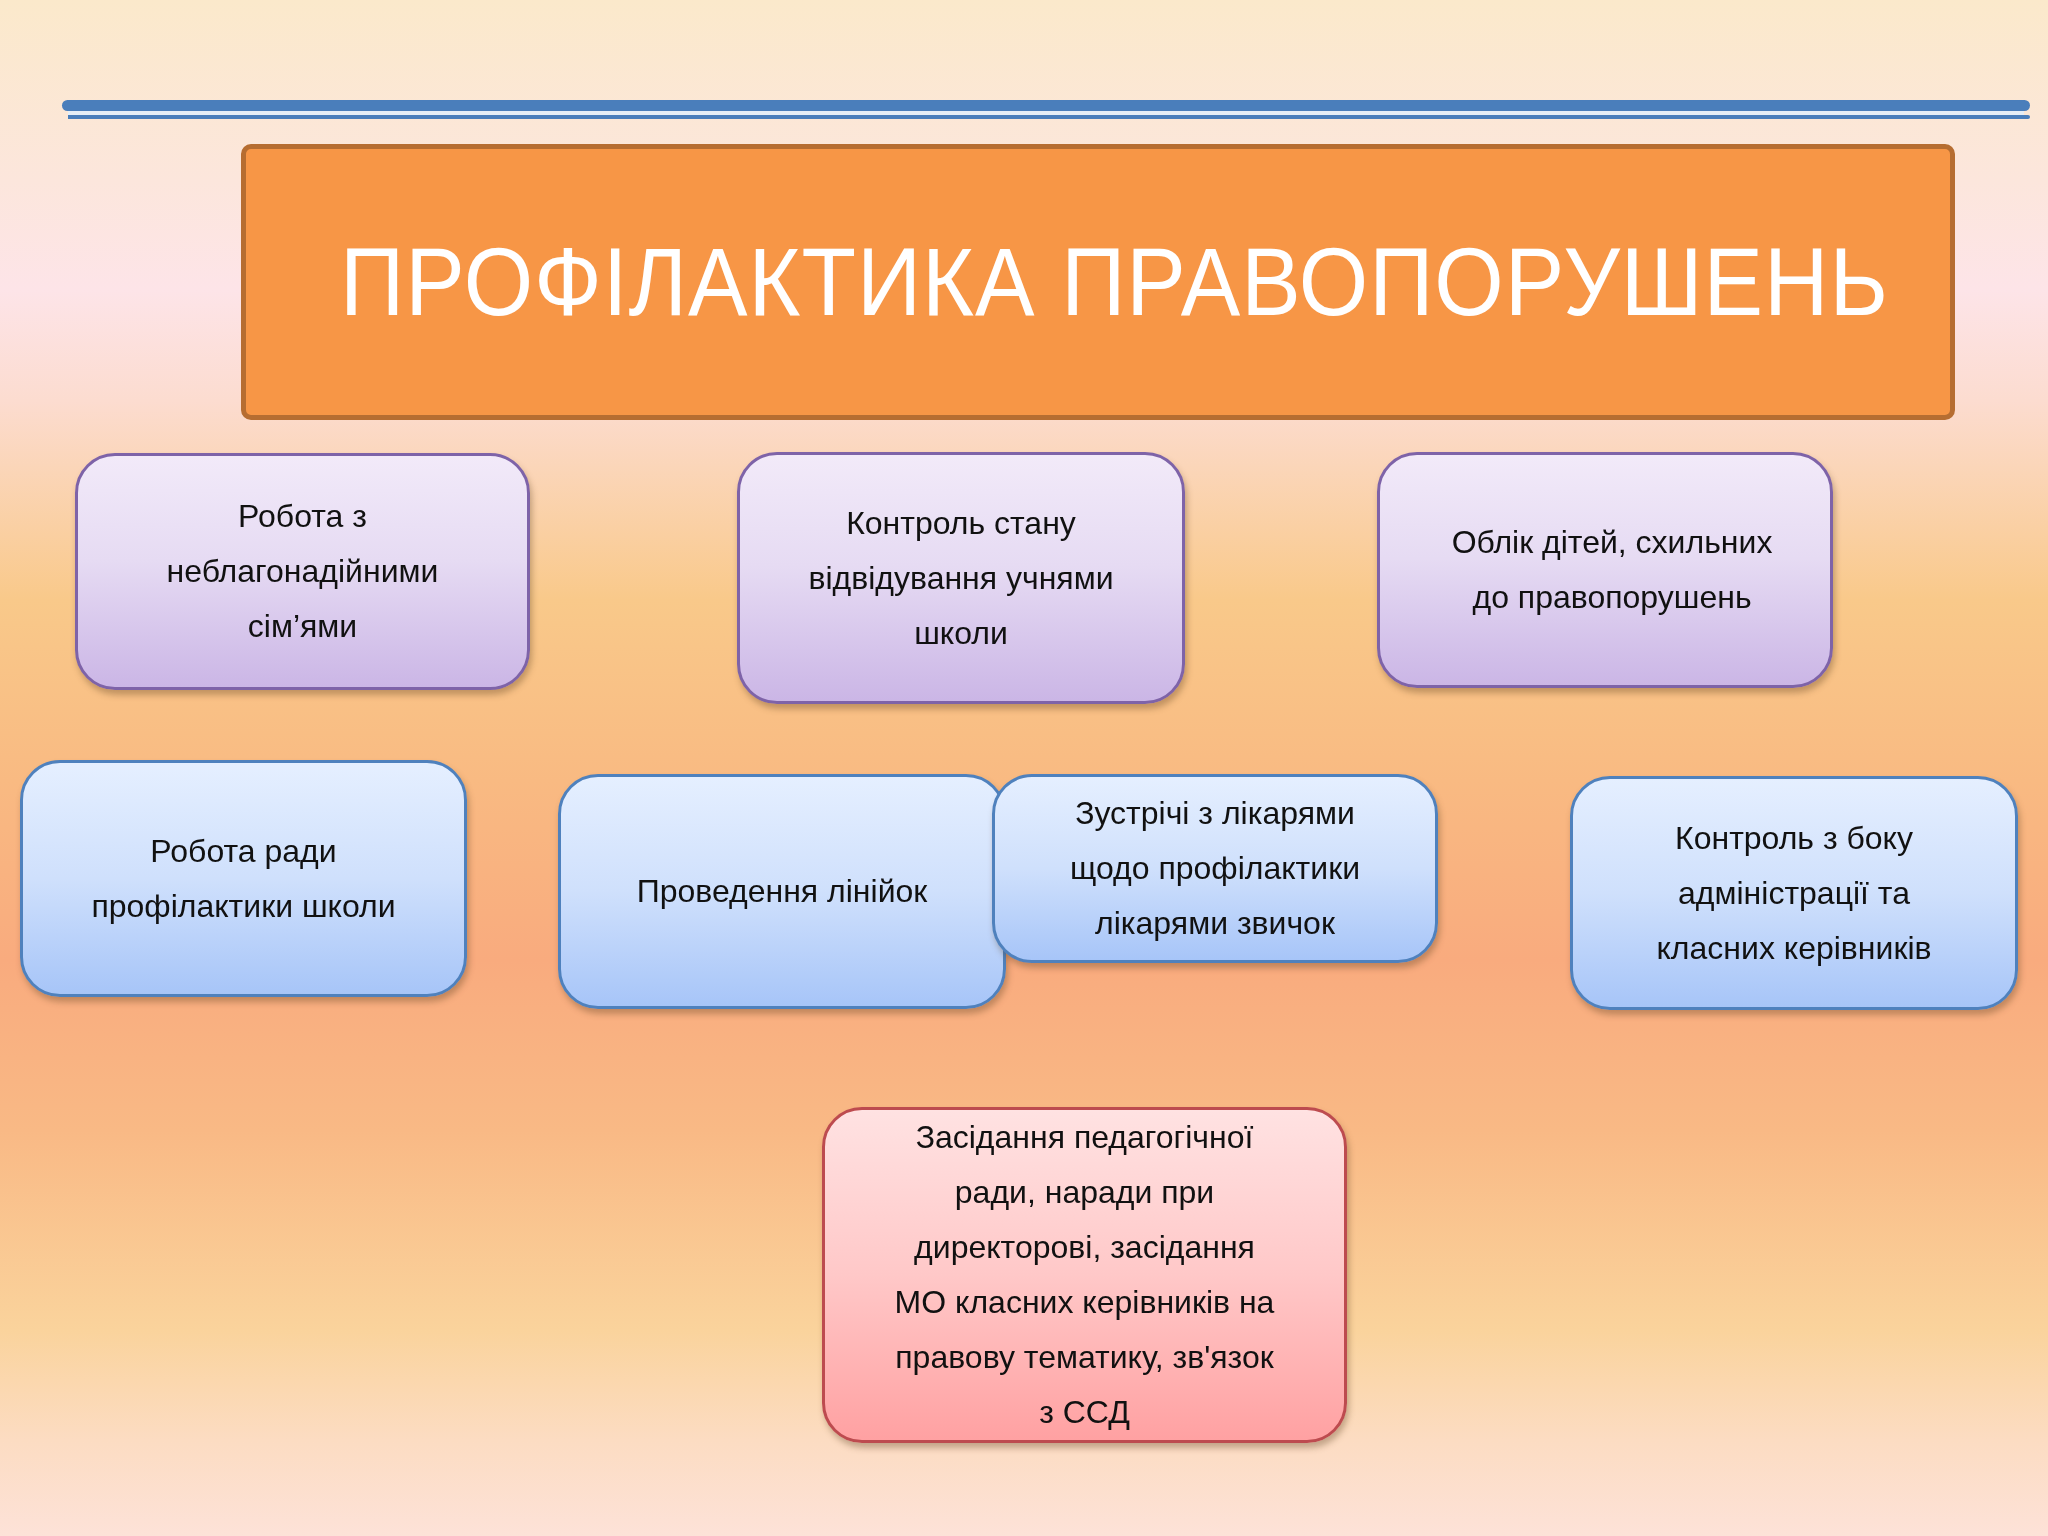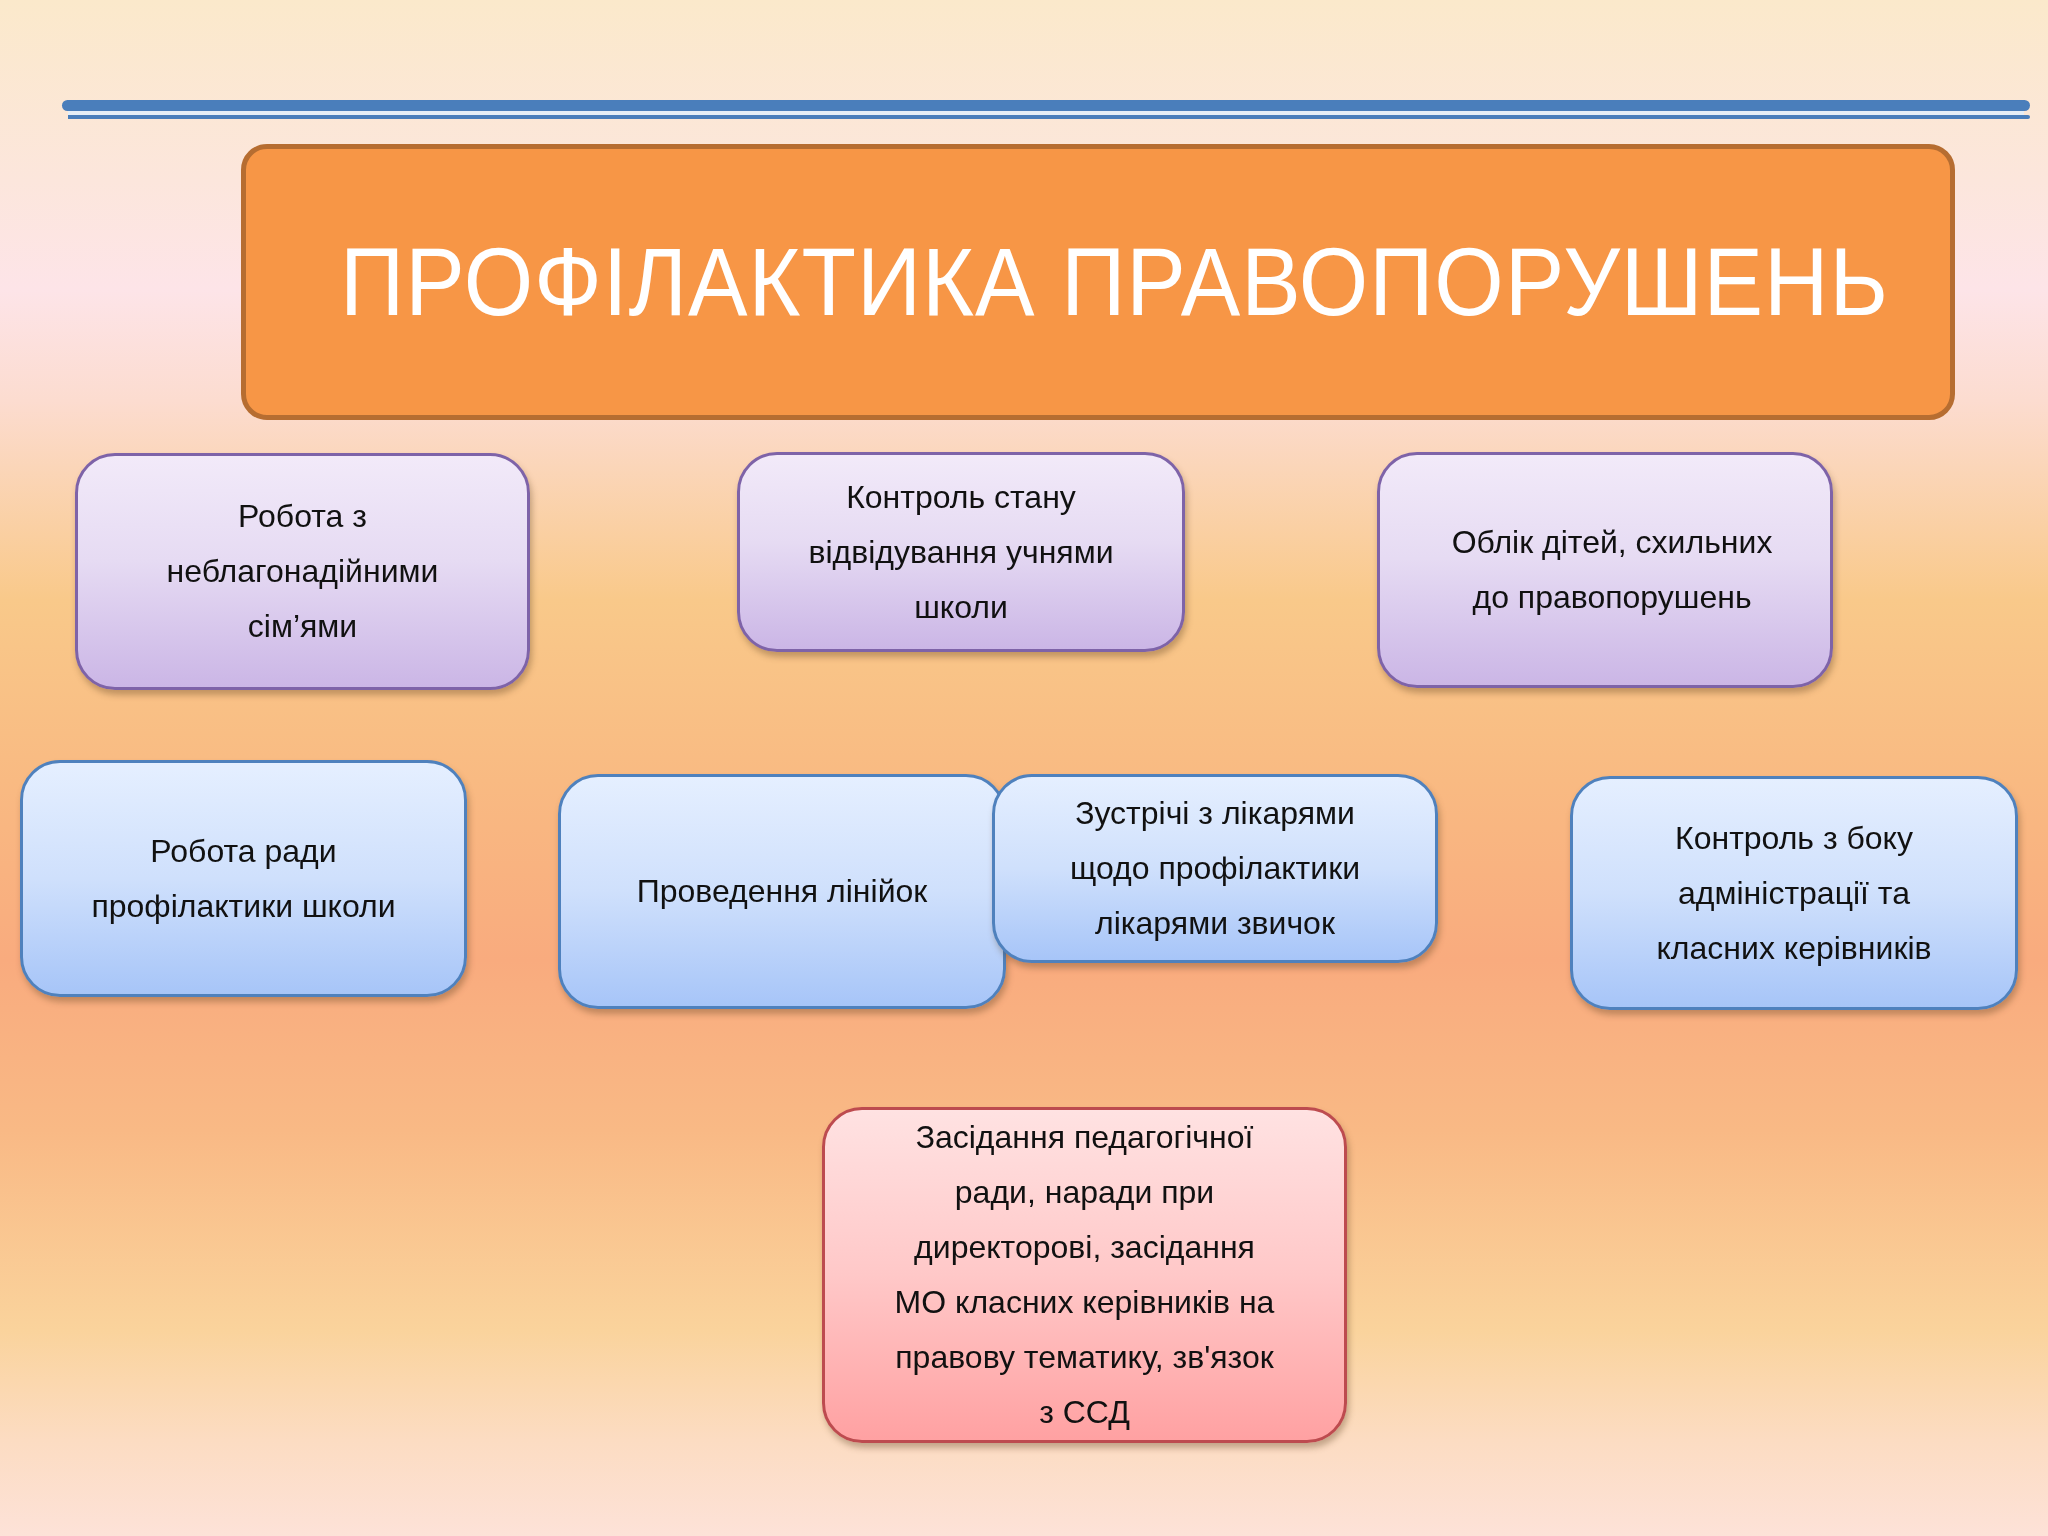--- a/index.html
+++ b/index.html
@@ -53,21 +53,21 @@
     border-radius: 0 3px 3px 0;
   }
   .title-box {
     position: absolute;
     left: 241px;
     top: 144px;
     width: 1704px;
     height: 266px;
     background: #f79646;
     border: 5px solid #b66d31;
-    border-radius: 26px;
+    border-radius: 10px;
     display: flex;
     align-items: center;
     justify-content: center;
     box-sizing: content-box;
   }
   .title-text {
     color: #ffffff;
     font-size: 96px;
     letter-spacing: 1px;
     padding-left: 36px;
@@ -119,21 +119,21 @@
 </div>
 
 <div class="node purple" style="left:75px; top:453px; width:455px; height:237px;">
   <div>
     <span>Робота з</span>
     <span>неблагонадійними</span>
     <span>сім’ями</span>
   </div>
 </div>
 
-<div class="node purple" style="left:737px; top:452px; width:448px; height:200px;">
+<div class="node purple" style="left:737px; top:452px; width:448px; height:252px;">
   <div>
     <span>Контроль стану</span>
     <span>відвідування учнями</span>
     <span>школи</span>
   </div>
 </div>
 
 <div class="node purple" style="left:1377px; top:452px; width:456px; height:236px;padding-left:32px;">
   <div>
     <span>Облік дітей, схильних</span>

